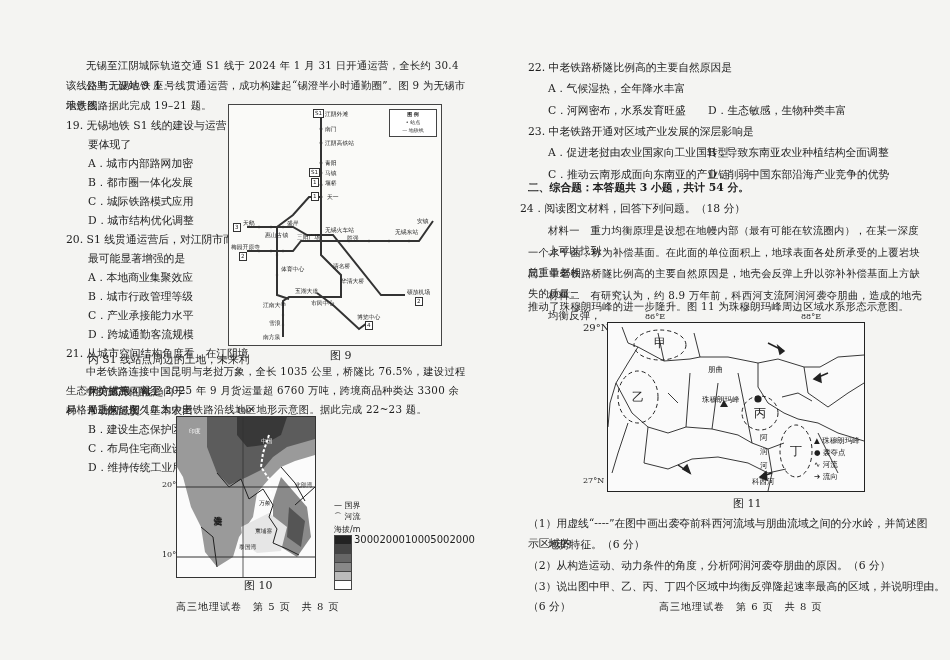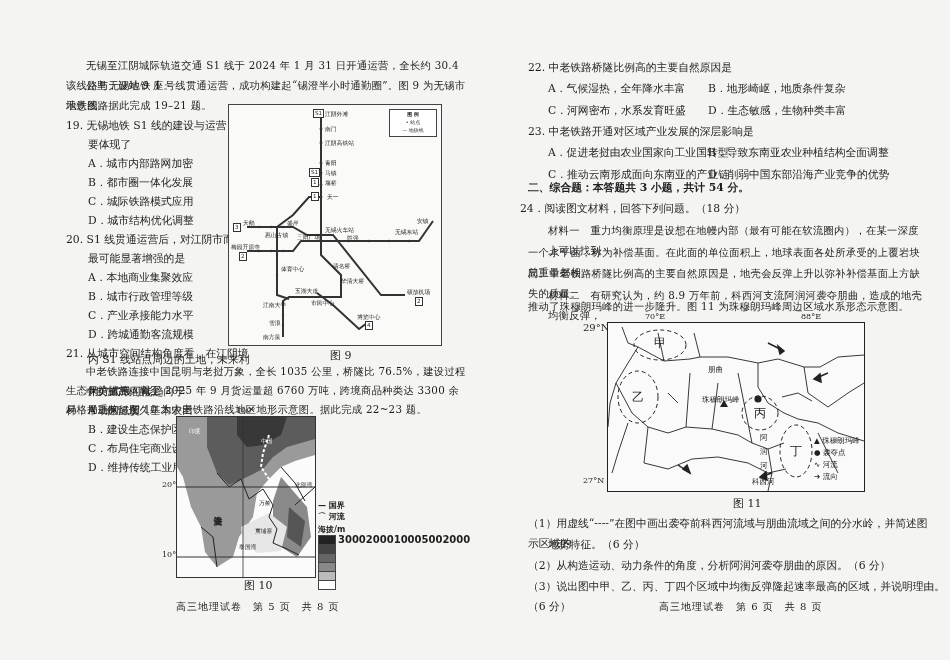--- a/index.html
+++ b/index.html
@@ -175,21 +175,21 @@
     <span class="st" style="left:12px;top:10px;color:#fff;">印度</span>
     <span class="st" style="left:84px;top:20px;color:#eee;">中国</span>
     <span class="st" style="left:82px;top:82px;">万象</span>
     <span class="st" style="left:34px;top:92px;font-size:9px;writing-mode:vertical-rl;line-height:14px;">安达曼海</span>
     <span class="st" style="left:62px;top:126px;">泰国湾</span>
     <span class="st" style="left:118px;top:64px;">北部湾</span>
     <span class="st" style="left:78px;top:110px;">柬埔寨</span>
   </div>
   <div class="abs" style="left:162px;top:480px;font-size:8px;">20°</div>
   <div class="abs" style="left:162px;top:550px;font-size:8px;">10°</div>
-  <div class="abs legend10" style="left:318px;top:500px;width:60px;font-weight:bold;">
+  <div class="abs legend10" style="left:334px;top:500px;width:60px;">
     <div><span>—</span> <span>国界</span></div>
     <div><span>⌒</span> <span>河流</span></div>
     <div style="margin-top:2px;">海拔/m</div>
     <div class="ramp" style="display:flex;">
       <div style="display:flex;flex-direction:column;border:none;width:auto;height:auto;">
         <div style="background:#222;"></div>
           <div style="background:#444;"></div>
           <div style="background:#666;"></div>
           <div style="background:#888;"></div>
           <div style="background:#bbb;"></div>
@@ -210,21 +210,20 @@
   <div class="abs footer" style="left:176px;top:600px;">高三地理试卷　第 5 页　共 8 页</div>
 </div>
 
 <div class="page right">
 
   <div class="abs q" style="left:53px;top:58px;">
     <span>22.</span>
     <span>中老铁路桥隧比例高的主要自然原因是</span>
   </div>
   <div class="abs opt" style="left:73px;top:79px;">A．气候湿热，全年降水丰富</div>
-  <div class="abs opt" style="left:233px;top:79px;">B．地形崎岖，地质条件复杂</div>
   <div class="abs opt" style="left:73px;top:101px;">C．河网密布，水系发育旺盛</div>
   <div class="abs opt" style="left:233px;top:101px;">D．生态敏感，生物种类丰富</div>
 
   <div class="abs q" style="left:53px;top:122px;">
     <span>23.</span>
     <span>中老铁路开通对区域产业发展的深层影响是</span>
   </div>
   <div class="abs opt" style="left:73px;top:143px;">A．促进老挝由农业国家向工业国转型</div>
   <div class="abs opt" style="left:233px;top:143px;">B．导致东南亚农业种植结构全面调整</div>
   <div class="abs opt" style="left:73px;top:165px;">C．推动云南形成面向东南亚的产业链</div>
@@ -232,21 +231,21 @@
 
   <div class="abs q bold" style="left:53px;top:178px;">二、综合题：本答题共 3 小题，共计 54 分。</div>
   <div class="abs q" style="left:45px;top:199px;">24．阅读图文材料，回答下列问题。（18 分）</div>
 
   <div class="abs para" style="left:73px;top:221px;width:380px;">材料一　重力均衡原理是设想在地幔内部（最有可能在软流圈内），在某一深度上可以找到</div>
   <div class="abs para" style="left:53px;top:243px;width:400px;">一个水平面，称为补偿基面。在此面的单位面积上，地球表面各处所承受的上覆岩块总重量都相</div>
   <div class="abs para" style="left:53px;top:264px;width:400px;">同。中老铁路桥隧比例高的主要自然原因是，地壳会反弹上升以弥补补偿基面上方缺失的质量。</div>
   <div class="abs para" style="left:73px;top:286px;width:380px;">材料二　有研究认为，约 8.9 万年前，科西河支流阿润河袭夺朋曲，造成的地壳均衡反弹，</div>
   <div class="abs para" style="left:53px;top:297px;width:400px;">推动了珠穆朗玛峰的进一步隆升。图 11 为珠穆朗玛峰周边区域水系形态示意图。</div>
 
-  <div class="abs" style="left:170px;top:312px;font-size:8px;">70°E</div>
+  <div class="abs" style="left:170px;top:312px;font-size:8px;">86°E</div>
   <div class="abs" style="left:326px;top:312px;font-size:8px;">88°E</div>
   <div class="abs" style="left:108px;top:322px;font-size:10px;">29°N</div>
   <div class="abs" style="left:108px;top:476px;font-size:8px;">27°N</div>
 
   <div class="abs map11" style="left:132px;top:322px;width:256px;height:168px;">
     <svg width="256" height="168" style="position:absolute;left:0;top:0;">
       <g stroke="#222" stroke-width="0.9" fill="none">
         <path d="M14,4 L20,20 L30,24 L56,38 L82,36 L92,34 L120,34 L150,40 L170,36 L196,44 L212,44 L230,34 L256,32"></path>
         <path d="M30,24 L20,40 L8,60 L2,80 L0,104"></path>
         <path d="M8,60 L24,90 L40,104 L60,110 L78,104 L104,106 L130,112 L144,120 L160,126 L176,120"></path>

